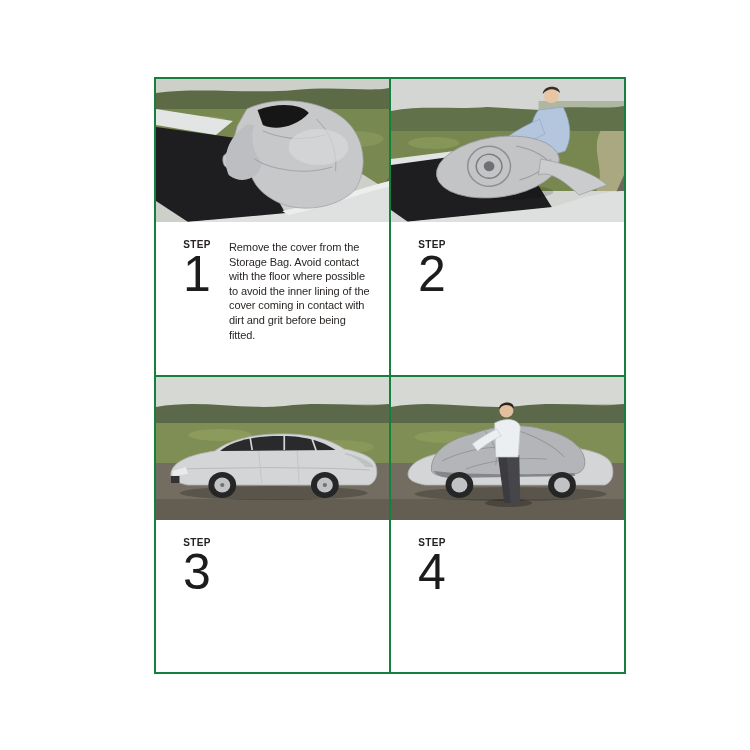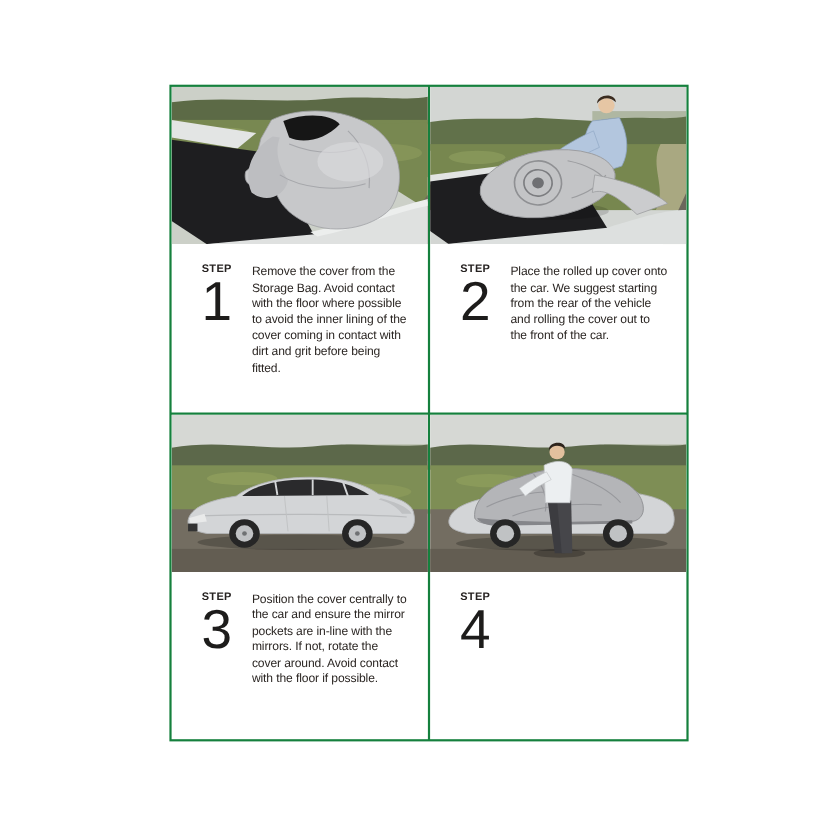--- a/index.html
+++ b/index.html
@@ -80,21 +80,20 @@
             <path d="M120,70 C136,76 148,86 150,96 M118,104 C132,102 144,96 150,88" fill="none" stroke="#9b9c9f" stroke-width="1"></path>
           </g>
           <path d="M140,80 C170,86 192,96 202,106 L176,116 C160,100 148,92 138,96 Z" fill="#cbccce" stroke="#9b9c9f" stroke-width="0.7"></path>
         </svg>
       </div>
       <div class="caption">
         <div class="stepcol">
           <div class="steplabel">STEP</div>
           <div class="stepnum">2</div>
         </div>
-        <p class="steptext">Place the rolled up cover onto the car. We suggest starting from the rear of the vehicle and rolling the cover out to the front of the car.</p>
       </div>
     </div>
 
     <div class="cell">
       <div class="photo">
         <svg viewBox="0 0 218 143" preserveAspectRatio="none">
           <rect x="0" y="0" width="218" height="143" fill="#d6d8d4"></rect>
           <rect x="148" y="27" width="70" height="15" fill="#98a282" opacity="0.55"></rect>
           <path d="M0,30 C40,22 80,33 120,29 C160,24 190,31 218,27 L218,50 L0,50 Z" fill="#5c684a"></path>
           <rect x="0" y="46" width="218" height="44" fill="#7e8e55"></rect>
@@ -118,21 +117,20 @@
           <circle cx="158" cy="108" r="7.5" fill="#c0c2c4"></circle>
           <circle cx="158" cy="108" r="2" fill="#6f7173"></circle>
           <path d="M178,76 C192,80 202,85 204,90 L196,90 C192,84 184,79 176,77 Z" fill="#bfc1c3"></path>
         </svg>
       </div>
       <div class="caption">
         <div class="stepcol">
           <div class="steplabel">STEP</div>
           <div class="stepnum">3</div>
         </div>
-        <p class="steptext">Position the cover centrally to the car and ensure the mirror pockets are in-line with the mirrors. If not, rotate the cover around. Avoid contact with the floor if possible.</p>
       </div>
     </div>
 
     <div class="cell">
       <div class="photo">
         <svg viewBox="0 0 218 143" preserveAspectRatio="none">
           <rect x="0" y="0" width="218" height="143" fill="#d6d8d4"></rect>
           <rect x="148" y="27" width="70" height="15" fill="#98a282" opacity="0.55"></rect>
           <path d="M0,30 C40,22 80,33 120,29 C160,24 190,31 218,27 L218,50 L0,50 Z" fill="#5c684a"></path>
           <rect x="0" y="46" width="218" height="44" fill="#7e8e55"></rect>

